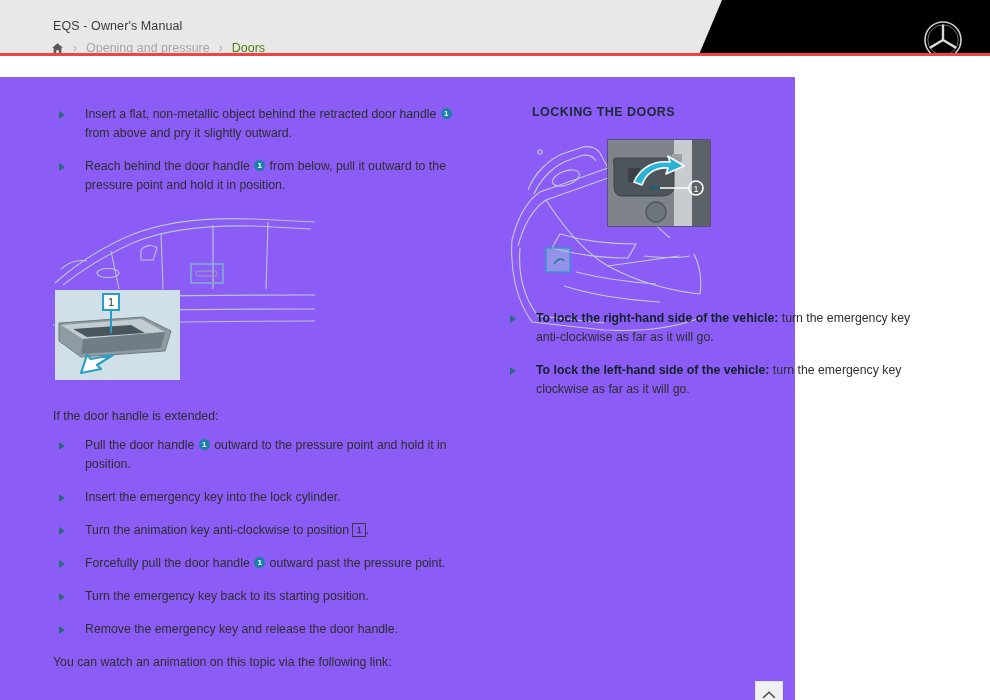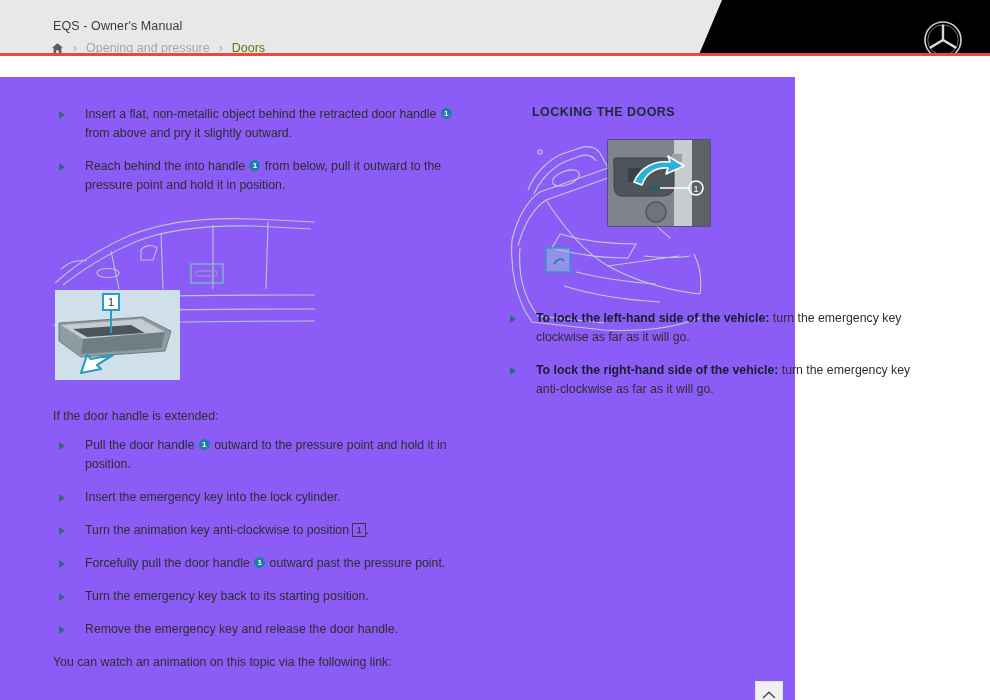--- a/index.html
+++ b/index.html
@@ -142,21 +142,21 @@
 
 <div class="content">
 
   <div class="col-left">
 
     <ul class="steps">
       <li>
         <span>Insert a flat, non-metallic object behind the retracted door handle </span><span class="badge">1</span><span> from above and pry it slightly outward.</span>
       </li>
       <li>
-        <span>Reach behind the into handle </span><span class="badge">1</span><span> from below, pull it outward to the pressure point and hold it in position.</span>
+        <span>Reach behind the door handle </span><span class="badge">1</span><span> from below, pull it outward to the pressure point and hold it in position.</span>
       </li>
     </ul>
   </div>
 
   <svg class="fig-left" viewBox="0 0 280 185">
     <g fill="none" stroke="#b9c6cc" stroke-width="1.1">
       <path d="M2 78 C 20 62, 45 44, 78 30 C 110 17, 150 12, 200 14 L 262 17"></path>
       <path d="M10 80 C 28 66, 52 50, 82 37 C 112 25, 150 20, 200 21 L 258 24"></path>
       <path d="M58 46 L 66 84 M 108 28 L 110 84 M 160 20 L 160 84 M 215 17 L 213 84"></path>
       <path d="M2 95 C 40 92, 120 90, 262 90"></path>
@@ -254,24 +254,24 @@
       <line x1="150" y1="58" x2="186" y2="58" stroke="#ffffff" stroke-width="1.6"></line>
       <circle cx="192" cy="58" r="7" fill="none" stroke="#ffffff" stroke-width="1.6"></circle>
       <text x="192" y="62" font-family="Liberation Sans, sans-serif" font-size="9" fill="#ffffff" text-anchor="middle">1</text>
       <path d="M146 56 L 156 56 L 156 60 L 146 60 Z" fill="#2b5a6b"></path>
     </g>
   </svg>
 
   <div style="position:absolute; left:504px; top:232px; width:420px;">
     <ul class="steps">
       <li>
+        <b class="lead">To lock the right-hand side of the vehicle:</b><span> turn the emergency key anti-clockwise as far as it will go.</span>
+      </li>
+      <li>
         <b class="lead">To lock the left-hand side of the vehicle:</b><span> turn the emergency key clockwise as far as it will go.</span>
-      </li>
-      <li>
-        <b class="lead">To lock the right-hand side of the vehicle:</b><span> turn the emergency key anti-clockwise as far as it will go.</span>
       </li>
     </ul>
   </div>
 
   <div class="fab fab-up">
     <svg width="14" height="10" viewBox="0 0 14 10">
       <path d="M1.5 7.5 L 7 2.2 L 12.5 7.5" fill="none" stroke="#4a4a4a" stroke-width="1.5" stroke-linecap="round"></path>
     </svg>
   </div>
 

